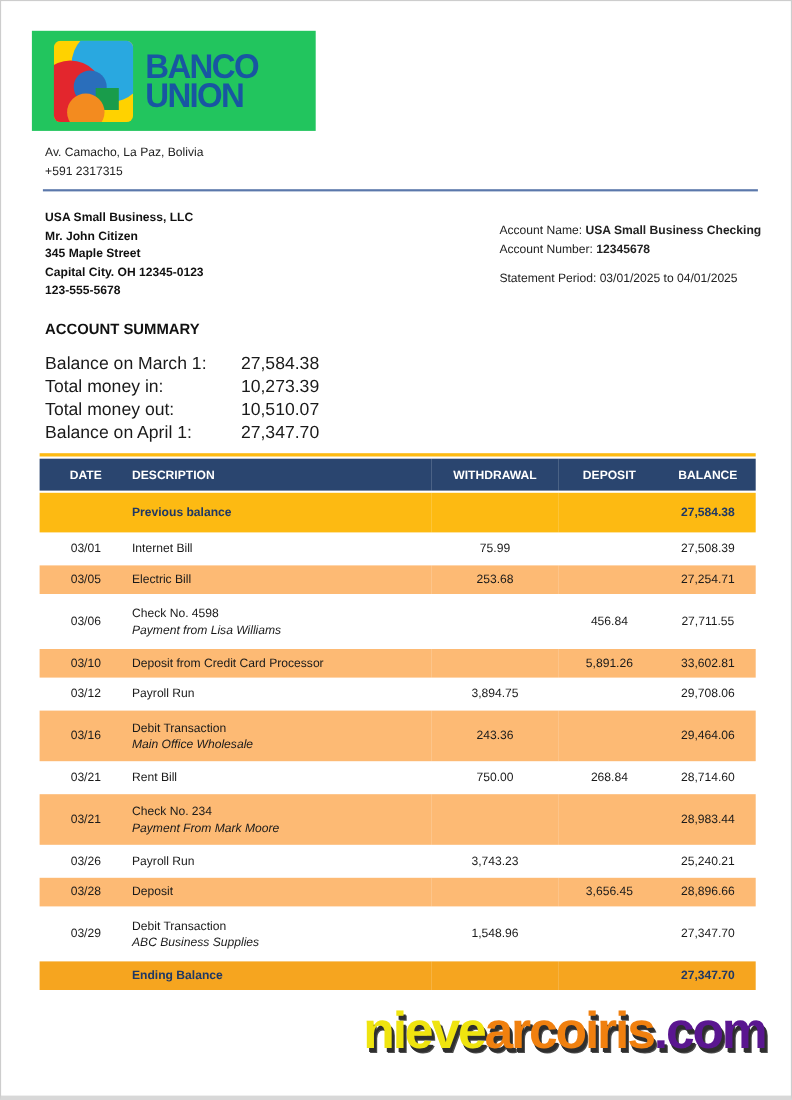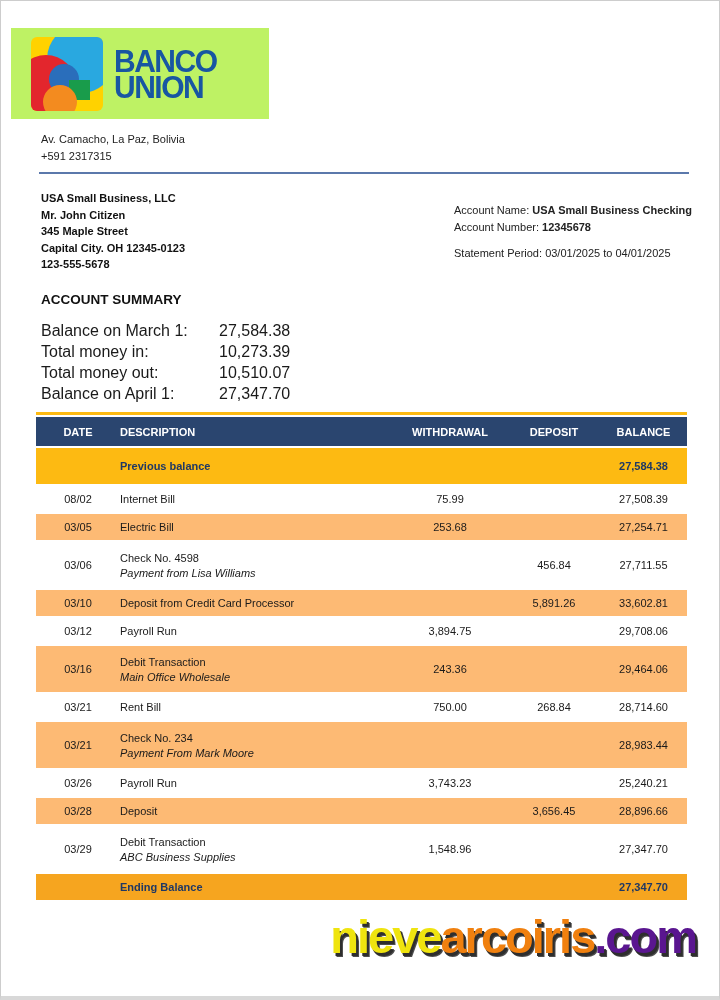--- a/index.html
+++ b/index.html
@@ -8,23 +8,23 @@
     background:#ffffff;
     font-family:"Liberation Sans", sans-serif;
     color:#1a1a1a;
     position:relative;
     border:1px solid #cdcdcd;
     border-bottom:4px solid #d8d8d8;
     box-sizing:border-box;
     overflow:hidden;
   }
   .logo-panel {
-    position:absolute; left:10px; top:27px;
+    position:absolute; left:28px; top:27px;
     width:258px; height:91px;
-    background:#bef264;
+    background:#22c55e;
     display:flex; align-items:center;
     padding-left:20px; gap:11px;
     box-sizing:border-box;
   }
   .logo-text {
     color:#1856A2; font-weight:bold;
     font-size:30px; line-height:25px;
     letter-spacing:-1.5px;
     transform:scaleY(1.04);
   }
@@ -164,21 +164,21 @@
     </thead>
     <tbody id="txn-body">
       <tr class="gold-row prev">
         <td></td>
         <td class="cell-desc">Previous balance</td>
         <td></td>
         <td></td>
         <td>27,584.38</td>
       </tr>
     <tr class="single row-white">
-          <td>08/02</td>
+          <td>03/01</td>
           <td class="cell-desc">
             <div>Internet Bill</div>
           </td>
           <td>75.99</td>
           <td></td>
           <td>27,508.39</td>
         </tr>
         <tr class="single row-cream">
           <td>03/05</td>
           <td class="cell-desc">

